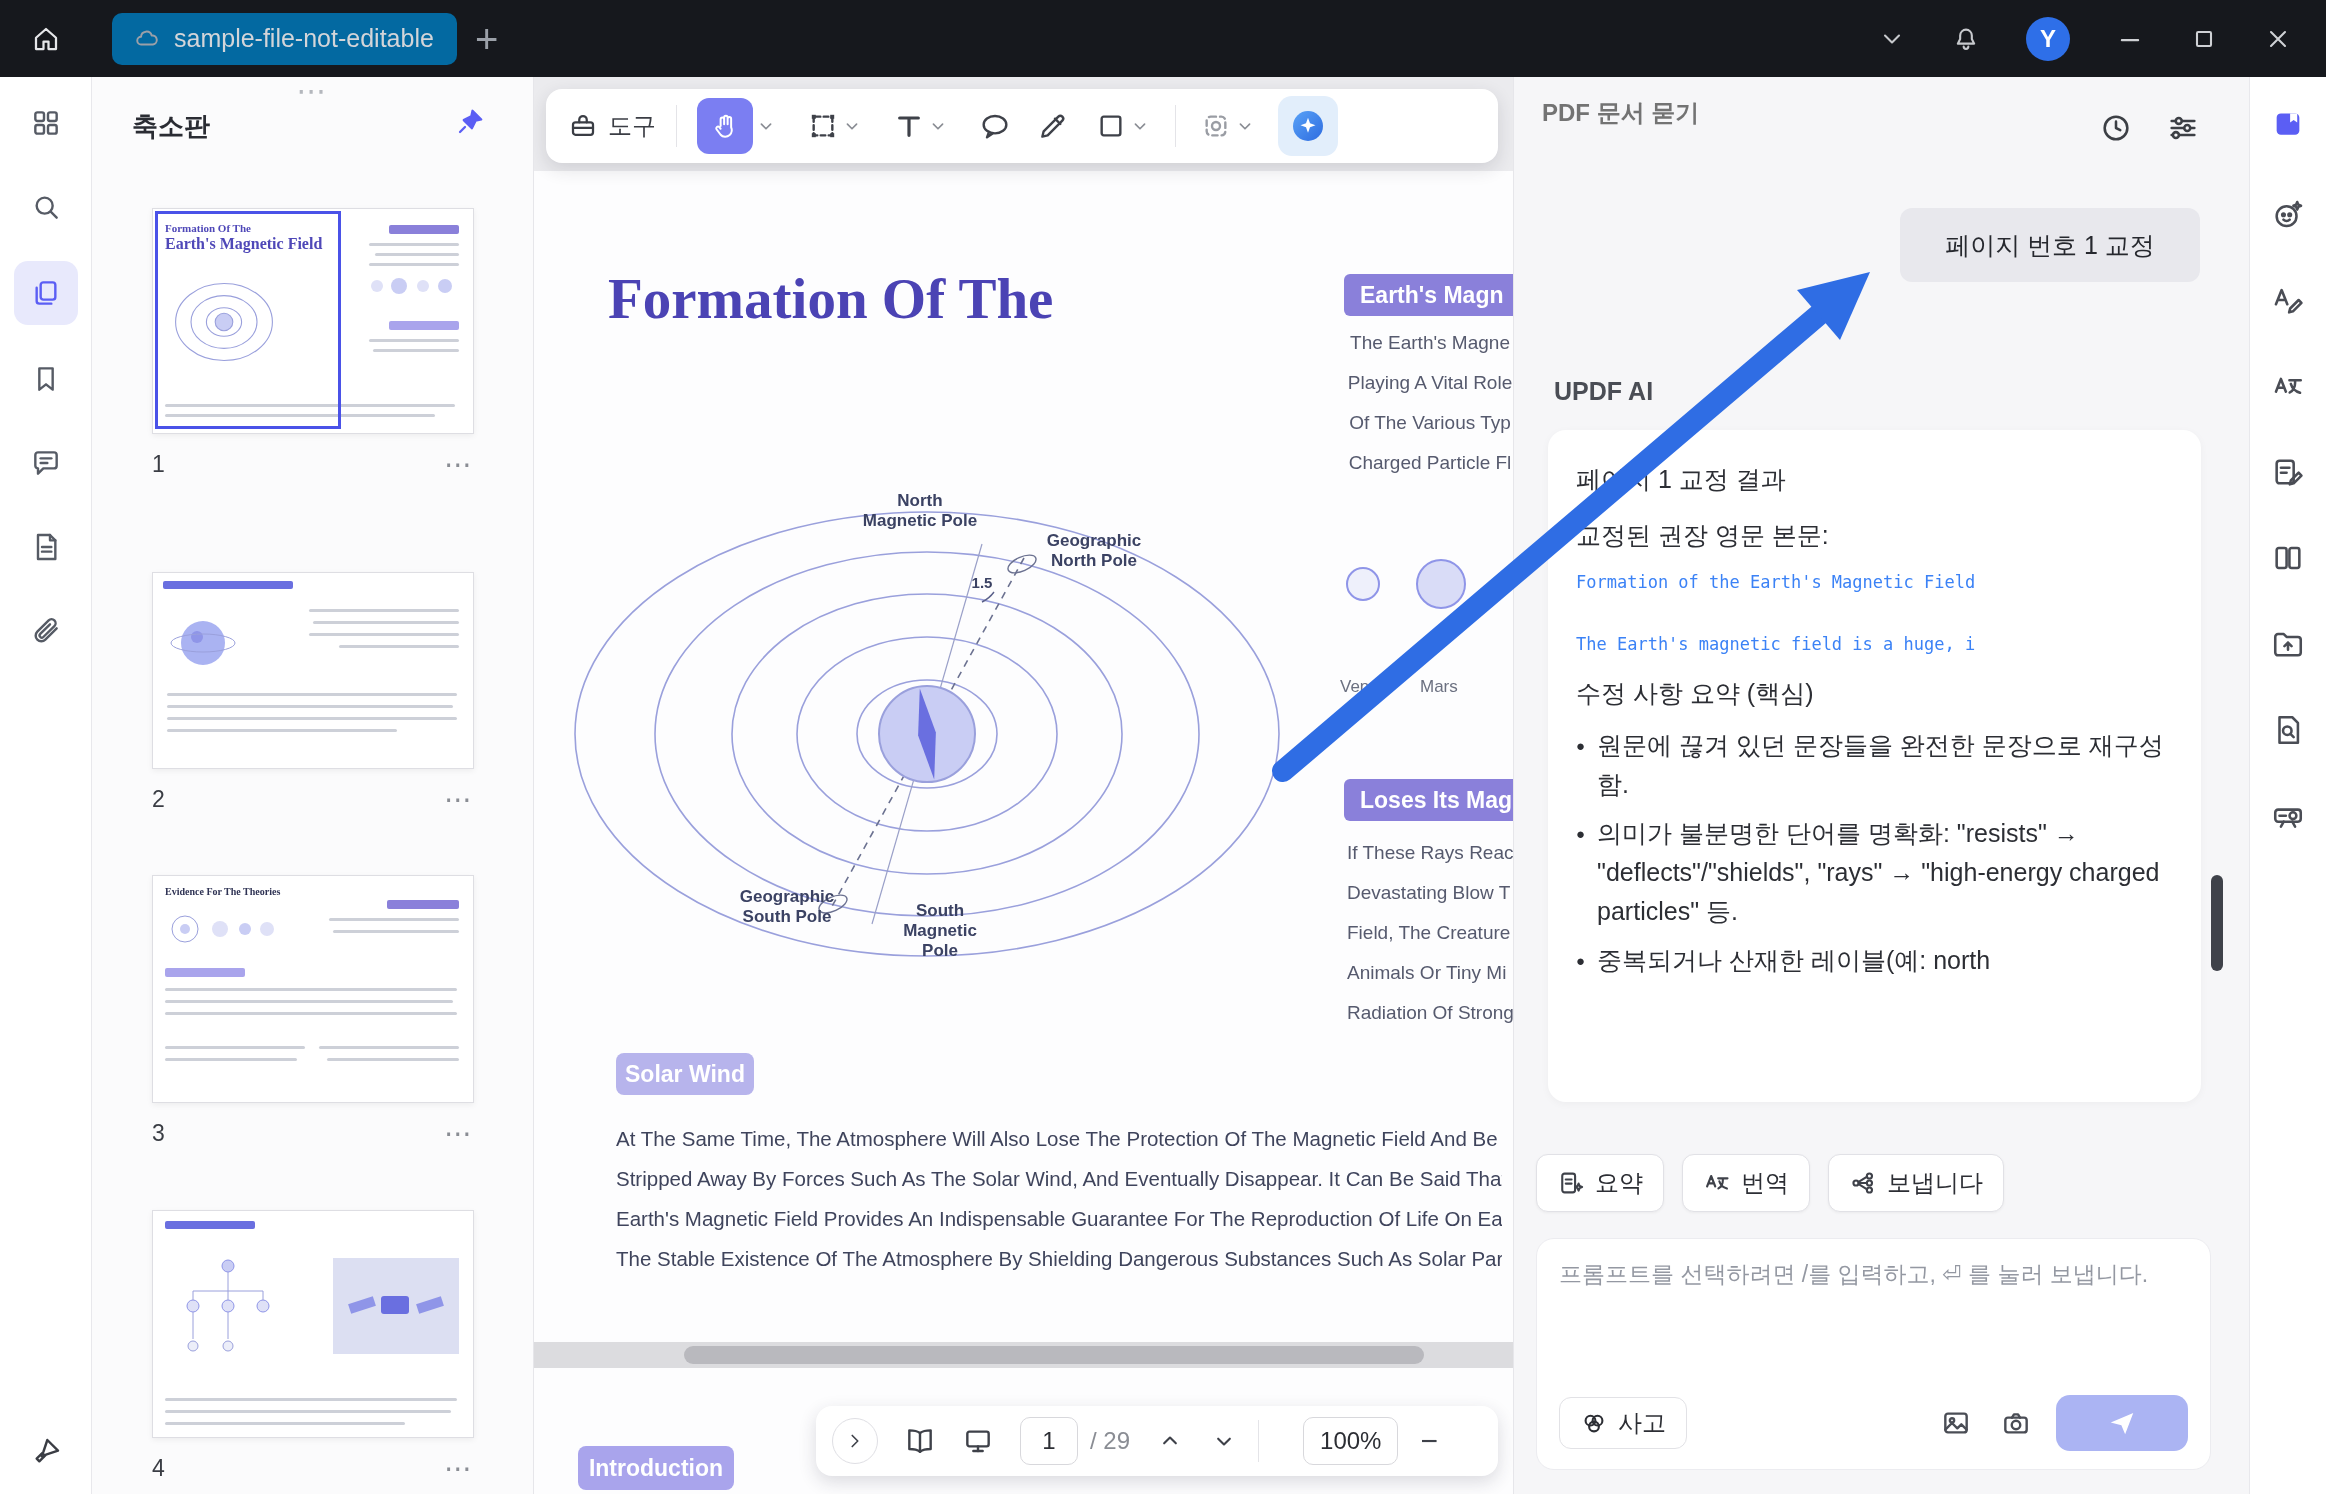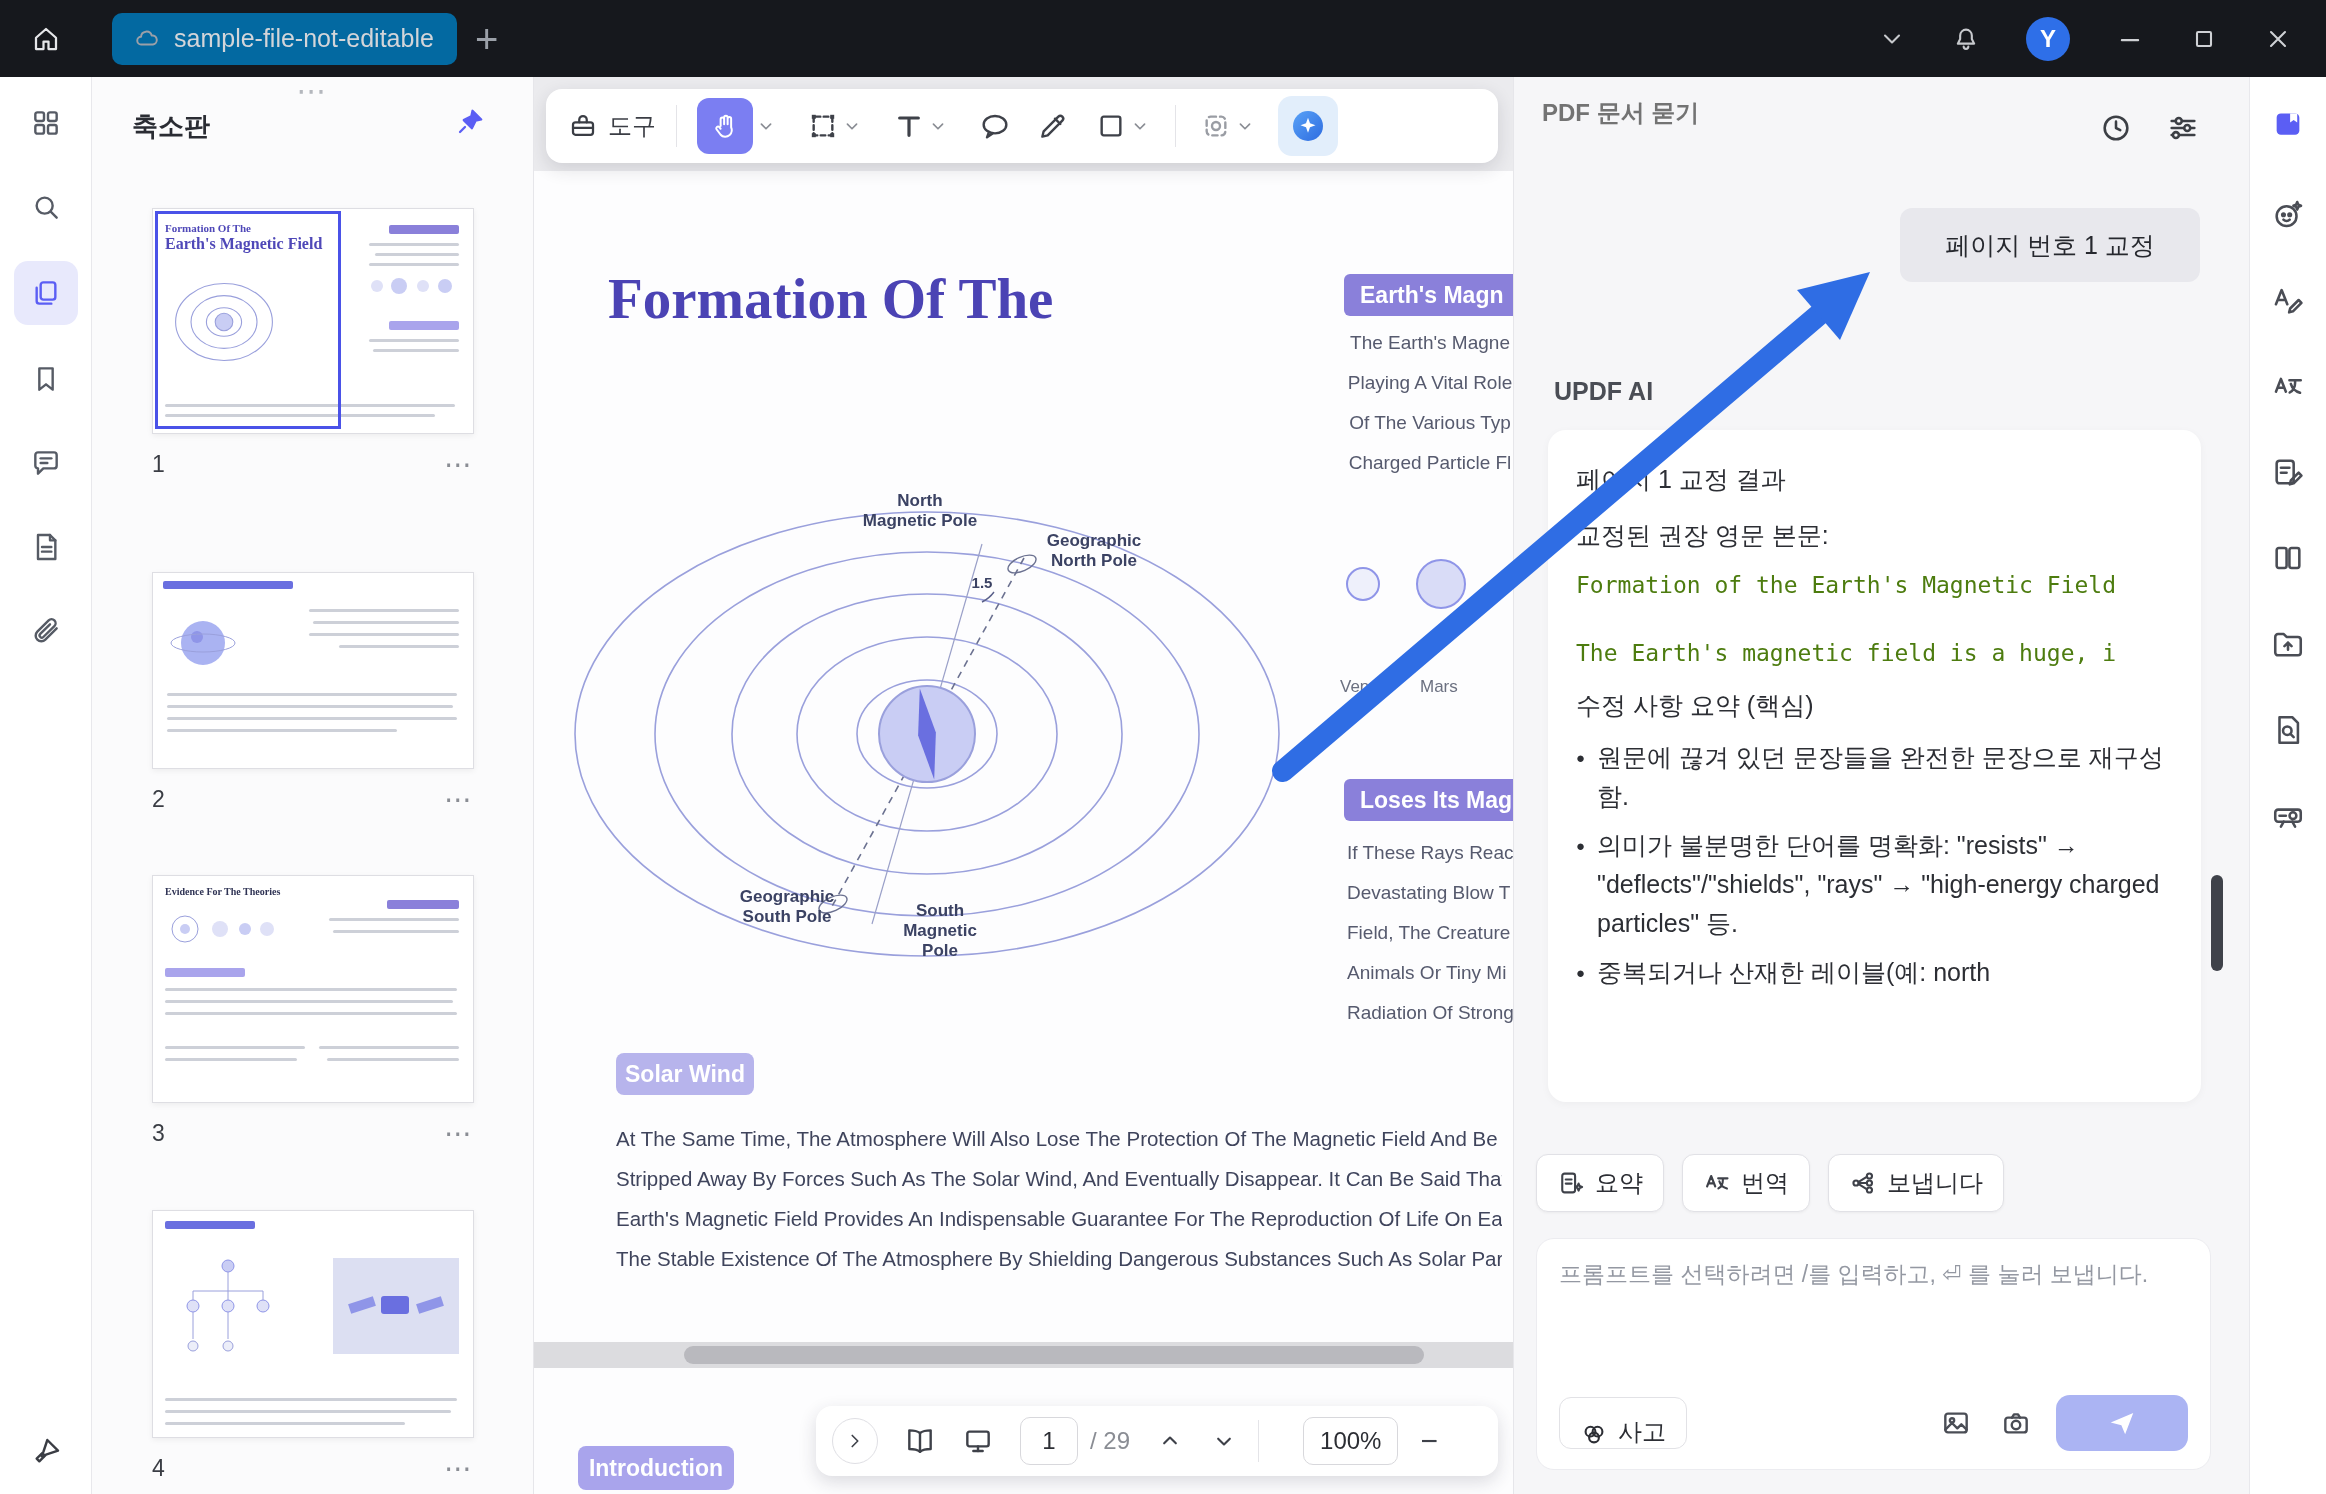--- a/index.html
+++ b/index.html
@@ -111,40 +111,40 @@
               border-left:1px solid #e6e6ea; z-index:6; }
   .ai-title { position:absolute; top:20px; left:28px; font-size:24px; font-weight:700; color:#737373; }
   .ai-head-ic { position:absolute; top:34px; color:#3c3f45; cursor:pointer; }
   .user-bubble { position:absolute; top:131px; right:49px; min-width:300px; height:74px; background:#e8e8ed;
                  border-radius:12px; display:flex; align-items:center; justify-content:center;
                  font-size:25px; color:#26282e; padding:0 30px; }
   .ai-name { position:absolute; top:300px; left:40px; font-size:25px; font-weight:700; color:#4a4d55; }
   .ai-card { position:absolute; top:353px; left:34px; width:653px; height:672px; background:#fff;
              border-radius:18px; padding:30px 28px; overflow:hidden; box-shadow:0 2px 8px rgba(0,0,0,.04); }
   .ai-card .t { font-size:25px; color:#2c2e34; line-height:38px; margin-bottom:18px; }
-  .ai-card .mono { font-family:"DejaVu Sans Mono","Liberation Mono",monospace; font-size:23px;
-                   color:#4d7c0f; white-space:nowrap; overflow:hidden; }
+  .ai-card .mono { font-family:"DejaVu Sans Mono","Liberation Mono",monospace; font-size:17px;
+                   color:#3b82f6; white-space:nowrap; overflow:hidden; }
   .bullets { list-style:none; }
   .bullets li { display:flex; gap:12px; font-size:25px; color:#2c2e34; line-height:39px; margin-bottom:10px; }
   .bullets .dot { font-size:15px; line-height:39px; }
   .ai-scroll { position:absolute; top:798px; left:697px; width:12px; height:96px; background:#3f424a; border-radius:6px; }
 
   .ai-actions { position:absolute; top:1077px; left:22px; display:flex; gap:18px; }
   .act-btn { height:58px; background:#fff; border:1px solid #e1e1e6; border-radius:12px; display:flex;
              align-items:center; gap:10px; padding:0 20px; font-size:24px; color:#2c2e34;
              box-shadow:0 1px 3px rgba(0,0,0,.05); cursor:pointer; }
   .act-btn .ic { color:#3e4149; }
 
   .ai-input-card { position:absolute; top:1161px; left:22px; width:675px; height:232px; background:#fff;
                    border-radius:18px; border:1px solid #ececf0; padding:20px 22px; }
   .ai-textarea { width:100%; height:110px; border:none; outline:none; resize:none; font-size:23px;
                  font-family:inherit; color:#2c2e34; background:transparent; }
   .ai-textarea::placeholder { color:#9498a2; }
   .input-row { position:absolute; left:22px; right:22px; bottom:18px; display:flex; align-items:center; }
-  .think-btn { height:52px; border:1px solid #e2e2e6; border-radius:12px; display:flex; align-items:flex-end;
+  .think-btn { height:52px; border:1px solid #e2e2e6; border-radius:12px; display:flex; align-items:center;
                gap:10px; padding:0 20px; font-size:24px; color:#2c2e34; cursor:pointer; }
   .in-ic { color:#4a4d55; margin-left:28px; cursor:pointer; }
   .send-btn { margin-left:24px; width:132px; height:56px; background:#abb4f3; border-radius:14px;
               display:flex; align-items:center; justify-content:center; color:#fff; cursor:pointer; }
 
   
   .right-rail { position:absolute; top:77px; left:2249px; width:77px; height:1417px; background:#fff;
                 border-left:1px solid #e8e8ec; display:flex; flex-direction:column; align-items:center;
                 padding-top:30px; gap:52px; z-index:5; }
   .rr-item { color:#4a4d55; cursor:pointer; }

